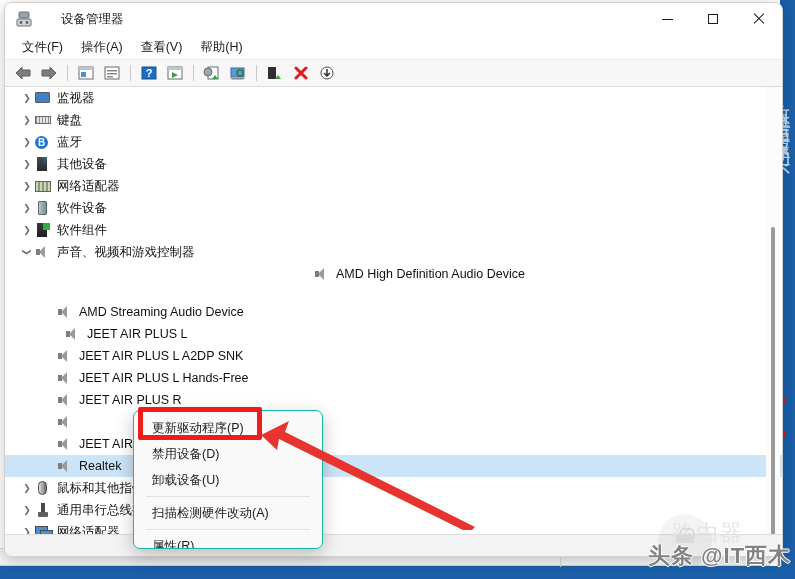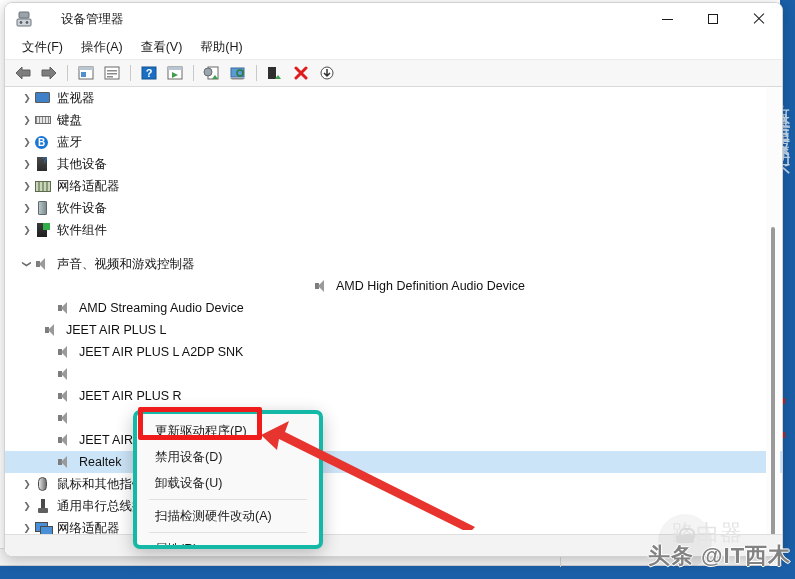--- a/index.html
+++ b/index.html
@@ -131,21 +131,21 @@
 
   
   .statusbar {
     position: absolute; left:0; bottom: 0; width: 100%; height: 22px; background: #f3f3f3;
     border-top: 1px solid #dedede;
   }
 
   
   .ctxmenu {
     position: absolute; left: 133px; top: 410px; width: 190px; height: 139px;
-    background: #f9f9f9; border: 4px solid #14b8a6; border-radius: 7px;
+    background: #f9f9f9; border: 1px solid #14b8a6; border-radius: 7px;
     box-shadow: 0 5px 18px rgba(0,0,0,.24); padding: 4px 0; z-index: 40;
     overflow: hidden;
   }
   .ctx-item {
     height: 26px; display: flex; align-items: center; padding-left: 18px;
     font-size: 12.5px; color: #1b1b1b; white-space: nowrap;
   }
   .ctx-item.bold { font-weight: normal; }
   .ctx-sep { height: 1px; background: #e2e2e2; margin: 3px 12px; }
 
@@ -343,60 +343,61 @@
             </span>
             <span class="lbl">软件设备</span>
           </div>
           <div class="row" style="padding-left: 14px;">
             <span class="chev">❯</span>
             <span class="ico">
               <span class="ic-swcmp" style="display: block;"></span>
             </span>
             <span class="lbl">软件组件</span>
           </div>
-          <div class="row" style="padding-left: 14px; margin-top: 12px;">
+          <div class="row" style="padding-left: 14px;">
             <span class="chev" style="transform: rotate(90deg);">❯</span>
             <span class="ico">
               <span class="ic-spk" style="display: block;"></span>
             </span>
             <span class="lbl">声音、视频和游戏控制器</span>
           </div>
           <div class="row" style="padding-left: 36px; justify-content: center;">
             <span class="chev"></span>
             <span class="ico">
               <span class="ic-spk" style="display: block;"></span>
             </span>
             <span class="lbl">AMD High Definition Audio Device</span>
           </div>
+          <div class="row" style="padding-left: 36px; margin-top: 16px;">
+            <span class="chev"></span>
+            <span class="ico">
+              <span class="ic-spk" style="display: block;"></span>
+            </span>
+            <span class="lbl">AMD Streaming Audio Device</span>
+          </div>
+          <div class="row" style="padding-left: 44px;">
+            <span class="chev"></span>
+            <span class="ico">
+              <span class="ic-spk" style="display: block;"></span>
+            </span>
+            <span class="lbl">JEET AIR PLUS L</span>
+          </div>
+          <div class="row" style="padding-left: 36px; align-items: center;">
+            <span class="chev"></span>
+            <span class="ico">
+              <span class="ic-spk" style="display: block;"></span>
+            </span>
+            <span class="lbl">JEET AIR PLUS L A2DP SNK</span>
+          </div>
           <div class="row" style="padding-left: 36px;">
             <span class="chev"></span>
             <span class="ico">
               <span class="ic-spk" style="display: block;"></span>
             </span>
-            <span class="lbl">AMD Streaming Audio Device</span>
-          </div>
-          <div class="row" style="padding-left: 23px;">
-            <span class="chev"></span>
-            <span class="ico">
-              <span class="ic-spk" style="display: block;"></span>
-            </span>
-            <span class="lbl">JEET AIR PLUS L</span>
-          </div>
-          <div class="row" style="padding-left: 36px; align-items: center;">
-            <span class="chev"></span>
-            <span class="ico">
-              <span class="ic-spk" style="display: block;"></span>
-            </span>
-            <span class="lbl">JEET AIR PLUS L A2DP SNK</span>
-          </div>
-          <div class="row" style="padding-left: 36px;">
-            <span class="chev"></span>
-            <span class="ico">
-              <span class="ic-spk" style="display: block;"></span>
-            </span>
+            <span class="lbl">JEET AIR PLUS L Hands-Free</span>
           </div>
           <div class="row" style="padding-left: 36px;">
             <span class="chev"></span>
             <span class="ico">
               <span class="ic-spk" style="display: block;"></span>
             </span>
             <span class="lbl">JEET AIR PLUS R</span>
           </div>
           <div class="row" style="padding-left: 36px;">
             <span class="chev"></span>

